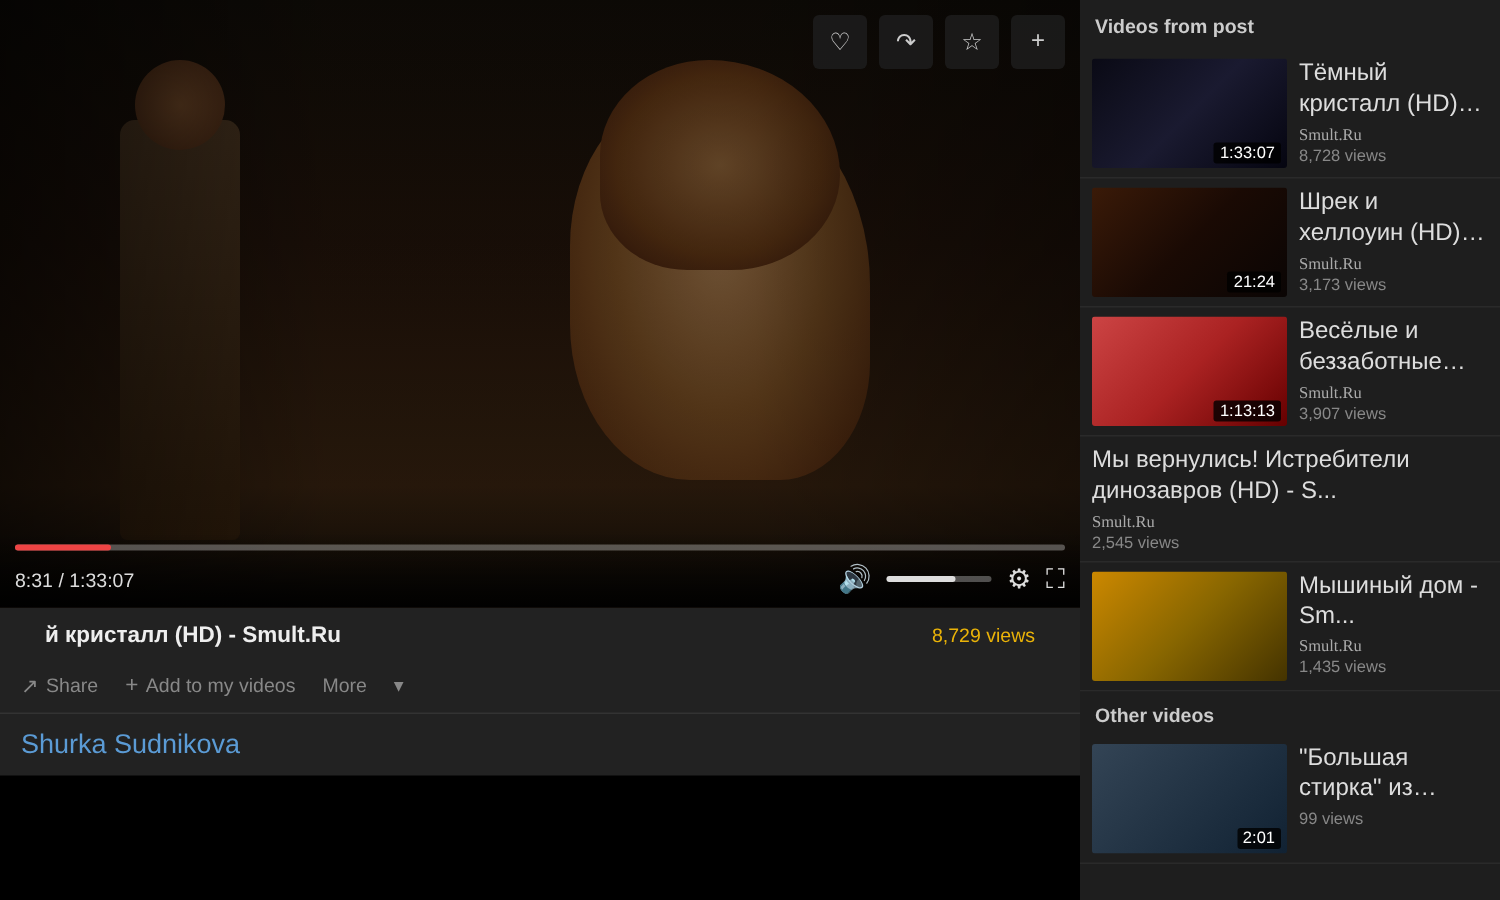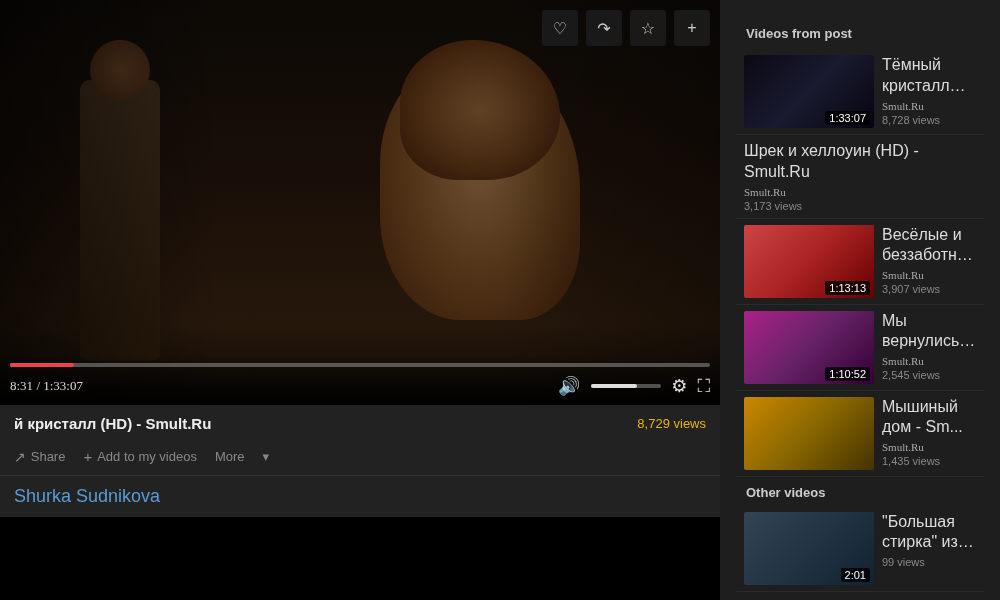--- a/index.html
+++ b/index.html
@@ -155,21 +155,20 @@
       cursor: pointer;
       font-size: 18px;
       display: flex;
       align-items: center;
     }
 
     .time-display {
       font-size: 13px;
       color: #ddd;
       white-space: nowrap;
-      font-family: Liberation Serif, serif;
     }
 
     .spacer { flex: 1; }
 
     .volume-slider {
       width: 70px;
       height: 4px;
       background: rgba(255,255,255,0.3);
       border-radius: 2px;
       position: relative;
@@ -178,21 +177,21 @@
     .volume-fill {
       height: 100%;
       background: #ddd;
       border-radius: 2px;
       width: 65%;
     }
 
     
     .video-info-bar {
       background: #222;
-      padding: 10px 14px;
+      padding: 10px 30px;
       display: flex;
       align-items: center;
       justify-content: space-between;
     }
 
     .video-title {
       color: #eee;
       font-size: 15px;
       font-weight: bold;
     }
@@ -247,21 +246,21 @@
       color: #5b9bd5;
       font-size: 18px;
       cursor: pointer;
     }
 
     
     .sidebar {
       flex: 1;
       background: #1e1e1e;
       overflow-y: auto;
-      padding: 16px;
+      padding: 0;
     }
 
     .sidebar-title {
       color: #ccc;
       font-size: 13px;
       font-weight: bold;
       padding: 10px 10px 8px;
       background: #1e1e1e;
     }
 
@@ -430,42 +429,42 @@
         <div class="thumb-bg thumb-dark"></div>
         <span class="thumb-duration">1:33:07</span>
       </div>
       <div class="video-list-info">
         <div class="video-list-title">Тёмный кристалл (HD) - Smult.Ru</div>
         <div class="video-list-channel">Smult.Ru</div>
         <div class="video-list-views">8,728 views</div>
       </div>
     </div>
       <div class="video-list-item">
+      <div class="thumb-container">
+        <div class="thumb-bg thumb-warm"></div>
+        <span class="thumb-duration">21:24</span>
+      </div>
       <div class="video-list-info">
         <div class="video-list-title">Шрек и хеллоуин (HD) - Smult.Ru</div>
         <div class="video-list-channel">Smult.Ru</div>
         <div class="video-list-views">3,173 views</div>
       </div>
     </div>
       <div class="video-list-item">
       <div class="thumb-container">
         <div class="thumb-bg thumb-cartoon"></div>
         <span class="thumb-duration">1:13:13</span>
       </div>
       <div class="video-list-info">
         <div class="video-list-title">Весёлые и беззаботные (HD) - Smult.Ru</div>
         <div class="video-list-channel">Smult.Ru</div>
         <div class="video-list-views">3,907 views</div>
       </div>
     </div>
       <div class="video-list-item">
-      <div class="thumb-container">
-        <div class="thumb-bg thumb-bright"></div>
-        <span class="thumb-duration">1:10:52</span>
-      </div>
       <div class="video-list-info">
         <div class="video-list-title">Мы вернулись! Истребители динозавров (HD) - S...</div>
         <div class="video-list-channel">Smult.Ru</div>
         <div class="video-list-views">2,545 views</div>
       </div>
     </div>
       <div class="video-list-item">
       <div class="thumb-container">
         <div class="thumb-bg thumb-gold"></div>
 

